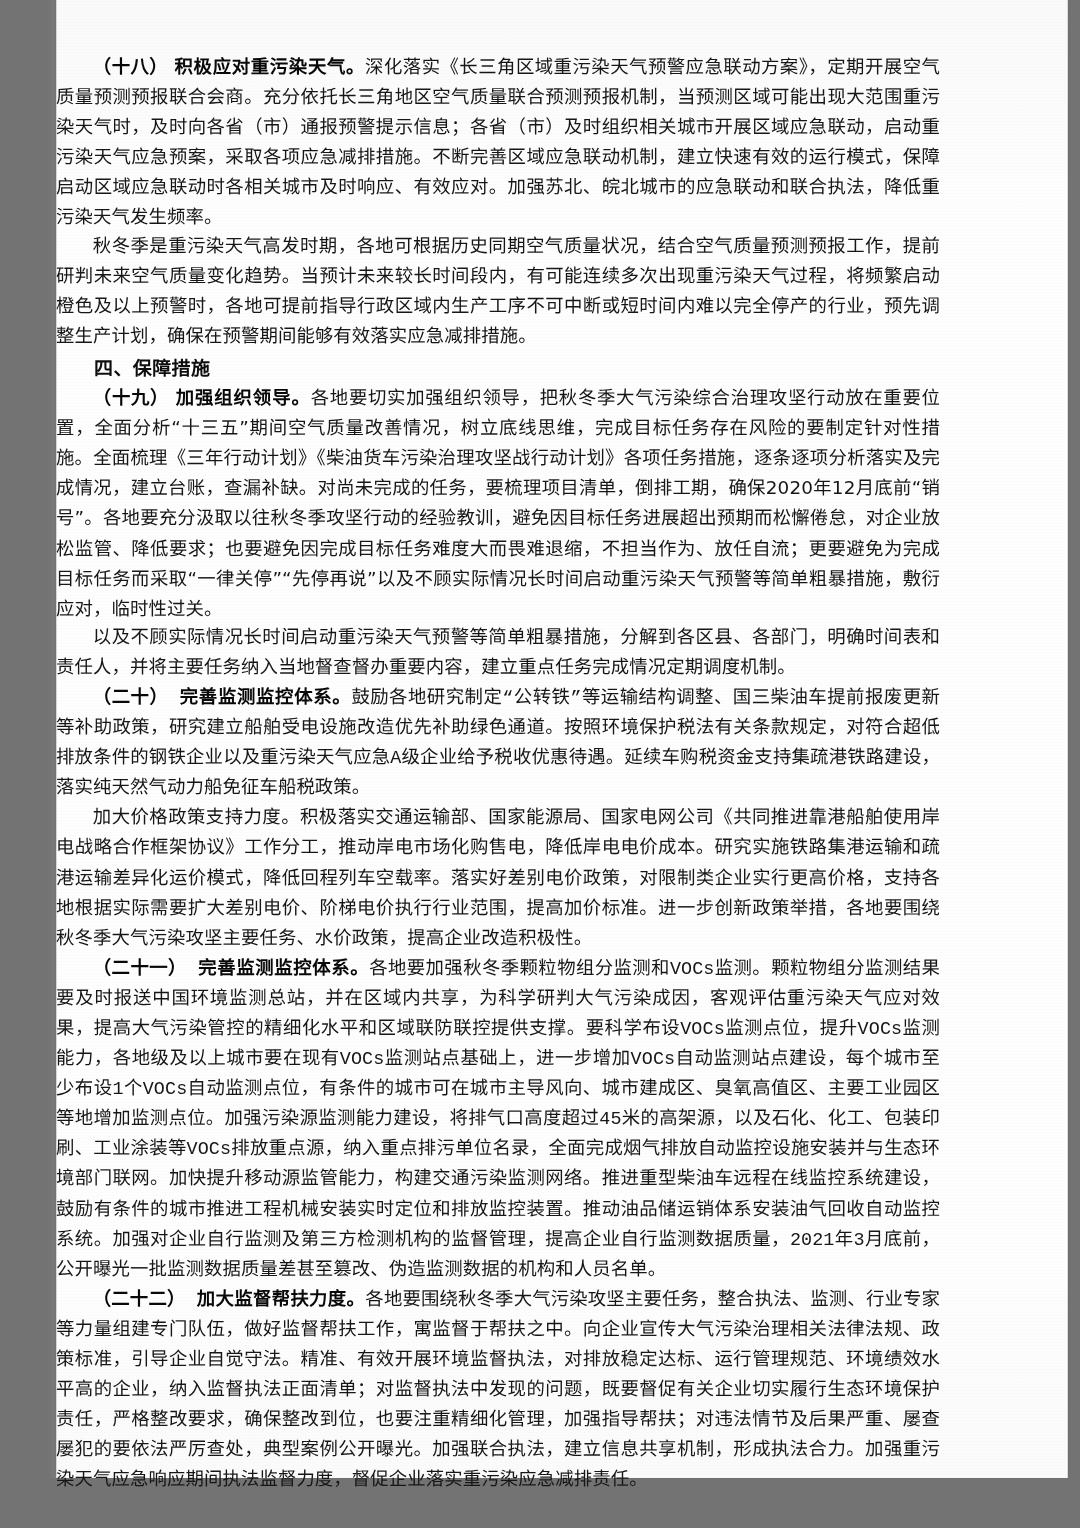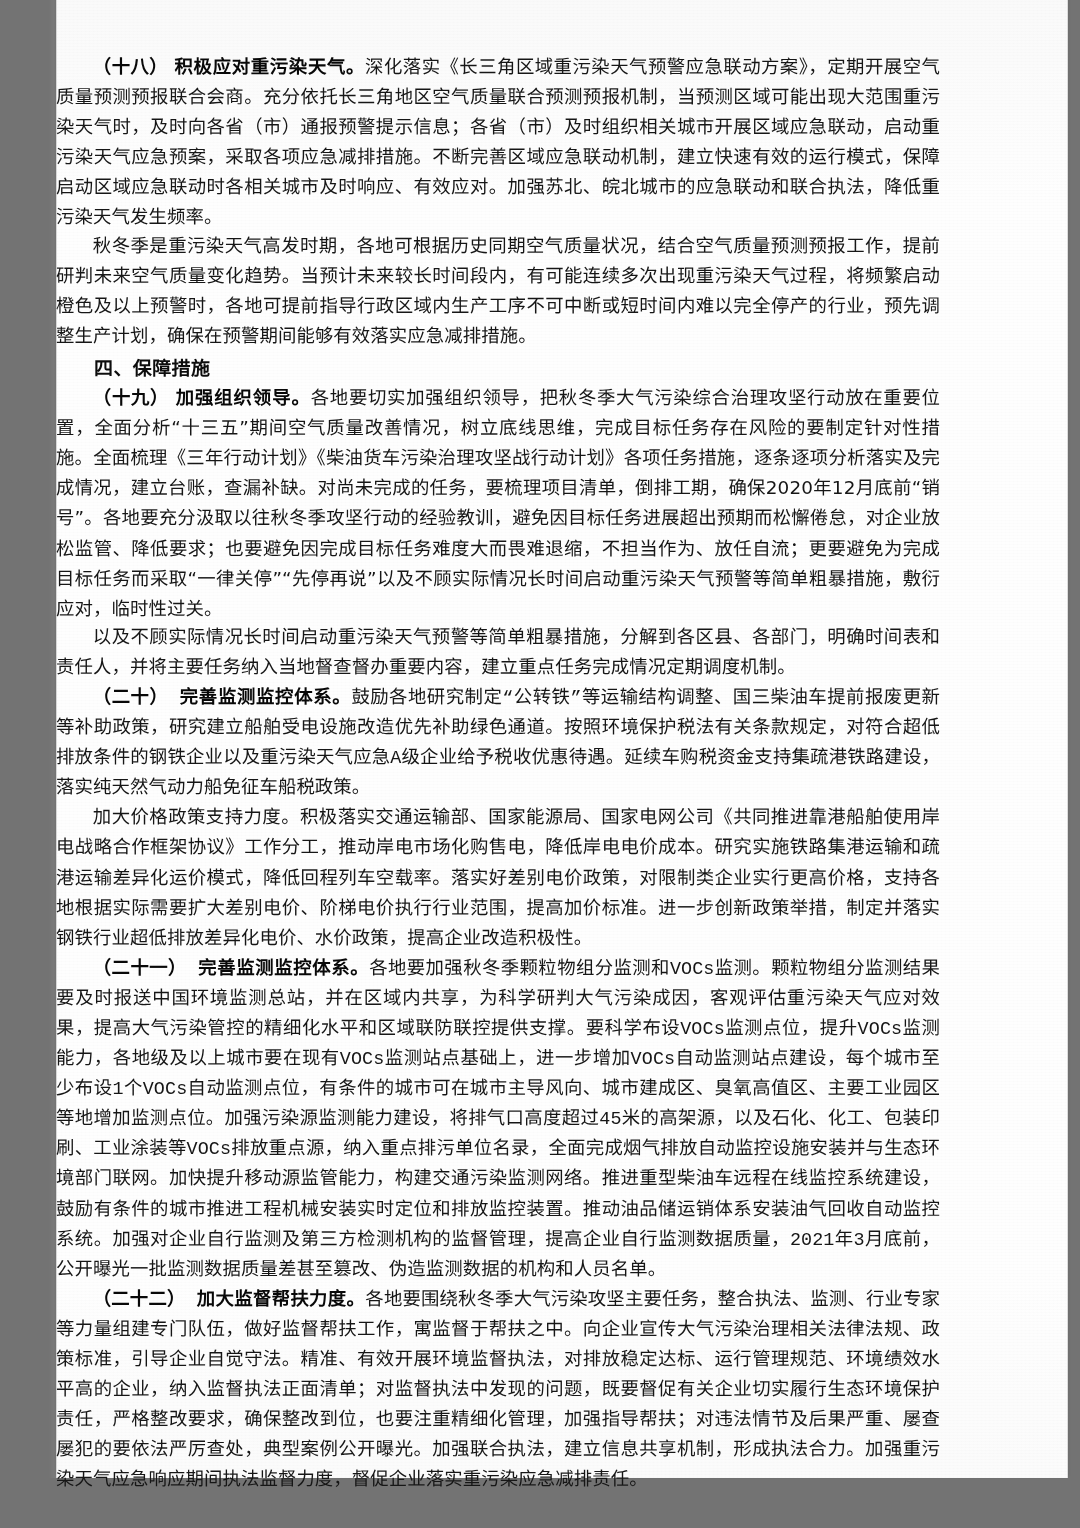--- a/index.html
+++ b/index.html
@@ -118,17 +118,17 @@
     <div class="scan-tint"></div>
     <div class="scan-noise"></div>
   </div>
   <div class="text-column" id="body-text">
       <p class="para"><span class="num">（十八）</span> <span class="lead">积极应对重污染天气。</span><span>深化落实《长三角区域重污染天气预警应急联动方案》，定期开展空气质量预测预报联合会商。充分依托长三角地区空气质量联合预测预报机制，当预测区域可能出现大范围重污染天气时，及时向各省（市）通报预警提示信息；各省（市）及时组织相关城市开展区域应急联动，启动重污染天气应急预案，采取各项应急减排措施。不断完善区域应急联动机制，建立快速有效的运行模式，保障启动区域应急联动时各相关城市及时响应、有效应对。加强苏北、皖北城市的应急联动和联合执法，降低重污染天气发生频率。</span></p>
       <p class="para"><span>秋冬季是重污染天气高发时期，各地可根据历史同期空气质量状况，结合空气质量预测预报工作，提前研判未来空气质量变化趋势。当预计未来较长时间段内，有可能连续多次出现重污染天气过程，将频繁启动橙色及以上预警时，各地可提前指导行政区域内生产工序不可中断或短时间内难以完全停产的行业，预先调整生产计划，确保在预警期间能够有效落实应急减排措施。</span></p>
       <h2 class="section-heading">四、保障措施</h2>
       <p class="para"><span class="num">（十九）</span> <span class="lead">加强组织领导。</span><span>各地要切实加强组织领导，把秋冬季大气污染综合治理攻坚行动放在重要位置，全面分析“十三五”期间空气质量改善情况，树立底线思维，完成目标任务存在风险的要制定针对性措施。全面梳理《三年行动计划》《柴油货车污染治理攻坚战行动计划》各项任务措施，逐条逐项分析落实及完成情况，建立台账，查漏补缺。对尚未完成的任务，要梳理项目清单，倒排工期，确保2020年12月底前“销号”。各地要充分汲取以往秋冬季攻坚行动的经验教训，避免因目标任务进展超出预期而松懈倦怠，对企业放松监管、降低要求；也要避免因完成目标任务难度大而畏难退缩，不担当作为、放任自流；更要避免为完成目标任务而采取“一律关停”“先停再说”以及不顾实际情况长时间启动重污染天气预警等简单粗暴措施，敷衍应对，临时性过关。</span></p>
       <p class="para"><span>以及不顾实际情况长时间启动重污染天气预警等简单粗暴措施，分解到各区县、各部门，明确时间表和责任人，并将主要任务纳入当地督查督办重要内容，建立重点任务完成情况定期调度机制。</span></p>
       <p class="para"><span class="num">（二十）</span> <span class="lead">完善监测监控体系。</span><span>鼓励各地研究制定“公转铁”等运输结构调整、国三柴油车提前报废更新等补助政策，研究建立船舶受电设施改造优先补助绿色通道。按照环境保护税法有关条款规定，对符合超低排放条件的钢铁企业以及重污染天气应急A级企业给予税收优惠待遇。延续车购税资金支持集疏港铁路建设，落实纯天然气动力船免征车船税政策。</span></p>
-      <p class="para"><span>加大价格政策支持力度。积极落实交通运输部、国家能源局、国家电网公司《共同推进靠港船舶使用岸电战略合作框架协议》工作分工，推动岸电市场化购售电，降低岸电电价成本。研究实施铁路集港运输和疏港运输差异化运价模式，降低回程列车空载率。落实好差别电价政策，对限制类企业实行更高价格，支持各地根据实际需要扩大差别电价、阶梯电价执行行业范围，提高加价标准。进一步创新政策举措，制定并落实钢铁行业超低排放差异化电价、水价政策，提高企业改造积极性。</span></p>
+      <p class="para"><span>加大价格政策支持力度。积极落实交通运输部、国家能源局、国家电网公司《共同推进靠港船舶使用岸电战略合作框架协议》工作分工，推动岸电市场化购售电，降低岸电电价成本。研究实施铁路集港运输和疏港运输差异化运价模式，降低回程列车空载率。落实好差别电价政策，对限制类企业实行更高价格，支持各地根据实际需要扩大差别电价、阶梯电价执行行业范围，提高加价标准。进一步创新政策举措，各地要围绕秋冬季大气污染攻坚主要任务、水价政策，提高企业改造积极性。</span></p>
       <p class="para"><span class="num">（二十一）</span> <span class="lead">完善监测监控体系。</span><span>各地要加强秋冬季颗粒物组分监测和VOCs监测。颗粒物组分监测结果要及时报送中国环境监测总站，并在区域内共享，为科学研判大气污染成因，客观评估重污染天气应对效果，提高大气污染管控的精细化水平和区域联防联控提供支撑。要科学布设VOCs监测点位，提升VOCs监测能力，各地级及以上城市要在现有VOCs监测站点基础上，进一步增加VOCs自动监测站点建设，每个城市至少布设1个VOCs自动监测点位，有条件的城市可在城市主导风向、城市建成区、臭氧高值区、主要工业园区等地增加监测点位。加强污染源监测能力建设，将排气口高度超过45米的高架源，以及石化、化工、包装印刷、工业涂装等VOCs排放重点源，纳入重点排污单位名录，全面完成烟气排放自动监控设施安装并与生态环境部门联网。加快提升移动源监管能力，构建交通污染监测网络。推进重型柴油车远程在线监控系统建设，鼓励有条件的城市推进工程机械安装实时定位和排放监控装置。推动油品储运销体系安装油气回收自动监控系统。加强对企业自行监测及第三方检测机构的监督管理，提高企业自行监测数据质量，2021年3月底前，公开曝光一批监测数据质量差甚至篡改、伪造监测数据的机构和人员名单。</span></p>
       <p class="para"><span class="num">（二十二）</span> <span class="lead">加大监督帮扶力度。</span><span>各地要围绕秋冬季大气污染攻坚主要任务，整合执法、监测、行业专家等力量组建专门队伍，做好监督帮扶工作，寓监督于帮扶之中。向企业宣传大气污染治理相关法律法规、政策标准，引导企业自觉守法。精准、有效开展环境监督执法，对排放稳定达标、运行管理规范、环境绩效水平高的企业，纳入监督执法正面清单；对监督执法中发现的问题，既要督促有关企业切实履行生态环境保护责任，严格整改要求，确保整改到位，也要注重精细化管理，加强指导帮扶；对违法情节及后果严重、屡查屡犯的要依法严厉查处，典型案例公开曝光。加强联合执法，建立信息共享机制，形成执法合力。加强重污染天气应急响应期间执法监督力度，督促企业落实重污染应急减排责任。</span></p>
     </div>
 </div>
 
 </body></html>

